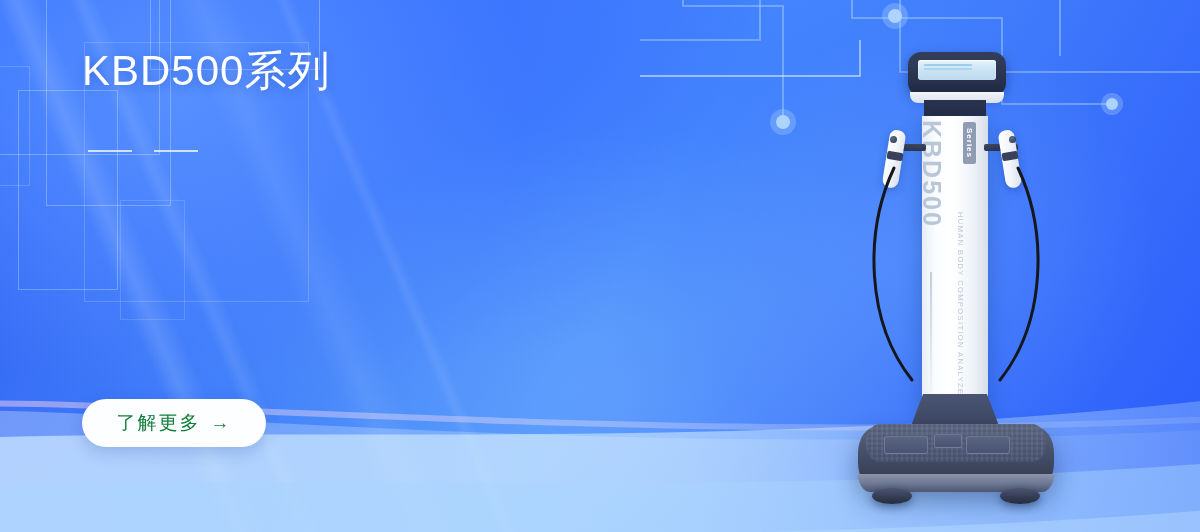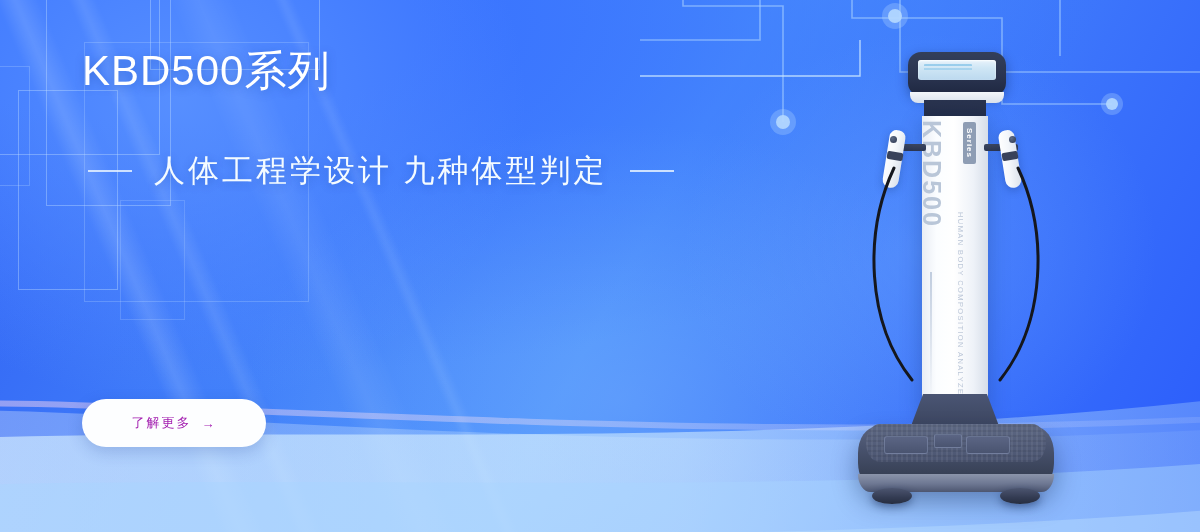--- a/index.html
+++ b/index.html
@@ -94,22 +94,22 @@
   .cta{
     position:absolute; left:82px; top:399px;
     display:inline-flex; align-items:center; justify-content:center;
     gap:10px;
     width:184px; height:48px;
     background:#fdfeff; border:none; border-radius:26px;
     box-shadow:0 5px 16px rgba(18,52,140,.20);
     cursor:pointer;
   }
   .cta-label{
-    font-size:13px; font-weight:400; letter-spacing:2px;
-    color:#a21caf; white-space:nowrap;
+    font-size:19px; font-weight:400; letter-spacing:2px;
+    color:#15803d; white-space:nowrap;
   }
 
   
   .device{ position:absolute; left:846px; top:42px; width:300px; height:470px; }
   .device > *{ position:absolute; }
 
   
   .head{
     left:62px; top:10px; width:98px; height:44px;
     background:linear-gradient(180deg,#333f5a 0%,#2a3450 55%,#1e2740 100%);
@@ -308,21 +308,20 @@
         <path d="M0 196 C420 178 940 212 1460 160 L1460 430 L0 430 Z" fill="#a9d4fe" opacity=".45"></path>
         <path d="M0 252 C420 238 960 258 1460 206 L1460 430 L0 430 Z" fill="#bfe2ff" opacity=".40"></path>
       </svg>
     </div>
   </div>
 
   <div class="copy">
     <div class="eyebrow">KBD500系列</div>
     <div class="sub-row">
       <span class="dash"></span>
-      <span class="subtitle">人体工程学设计  九种体型判定</span>
       <span class="dash"></span>
     </div>
   </div>
 
   <button class="cta">
     <span class="cta-label">了解更多</span>
     <span class="cta-label">→</span>
   </button>
 
   <div class="device">

